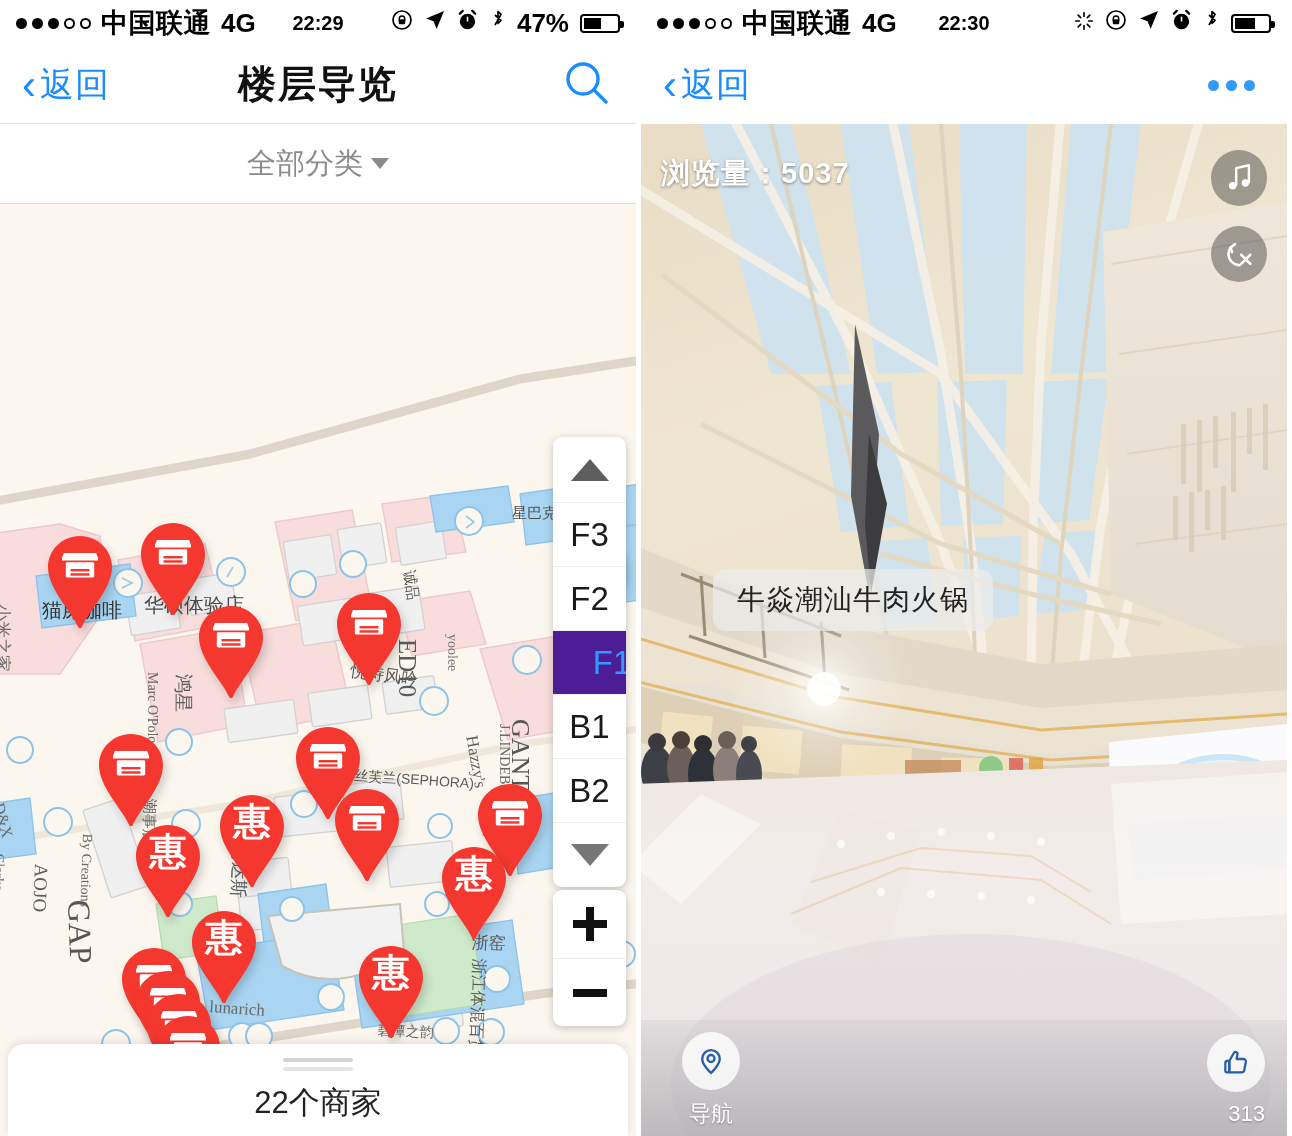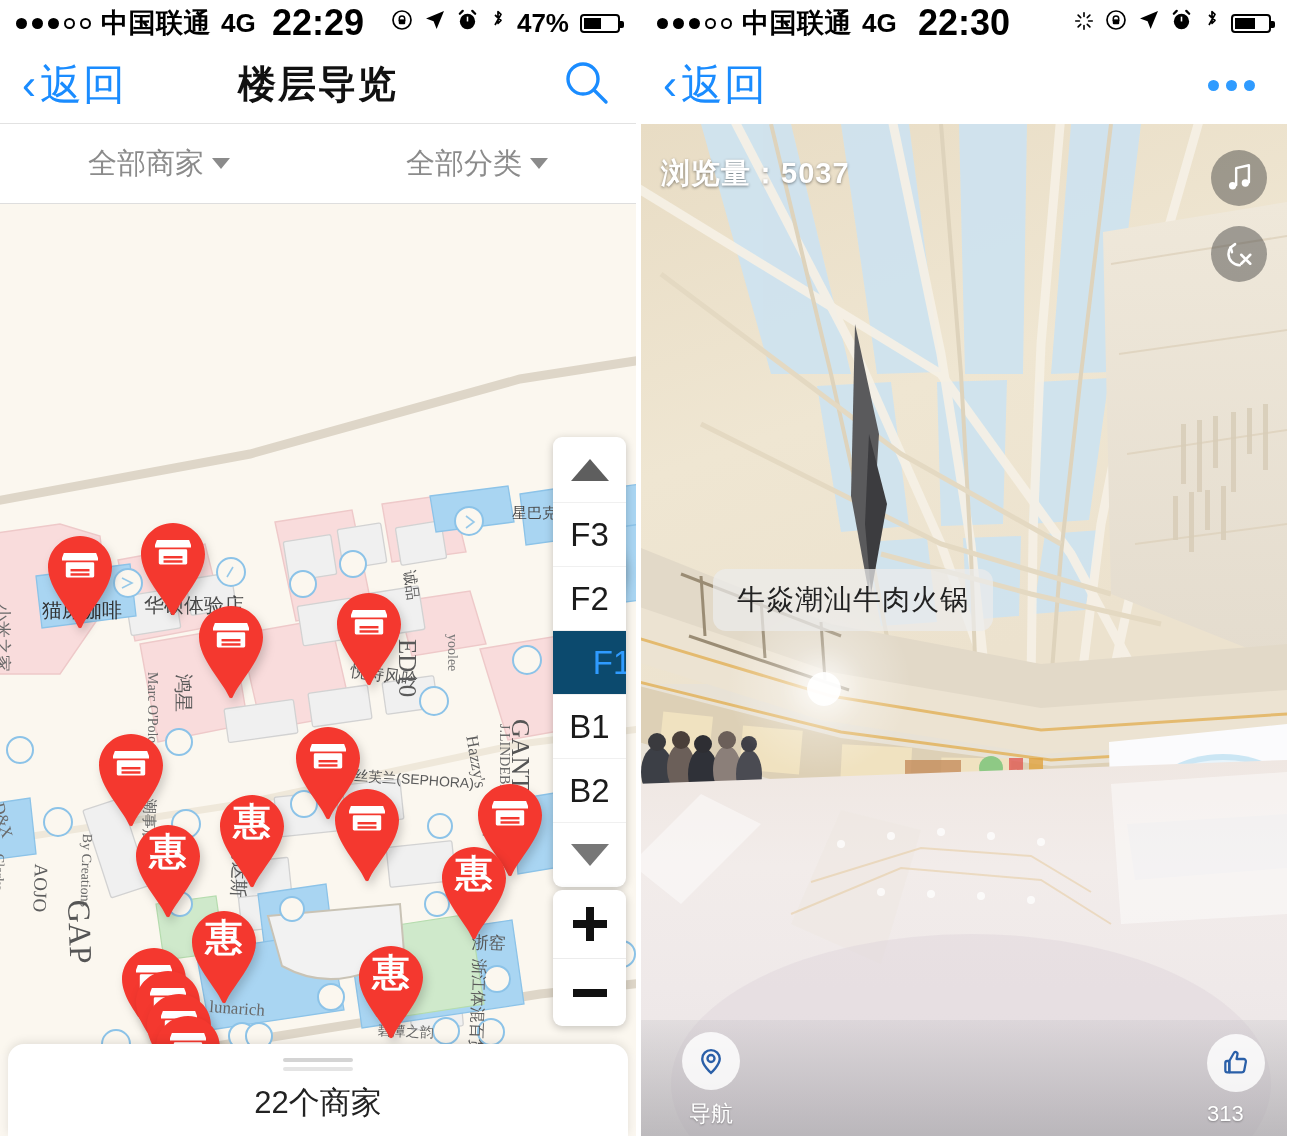--- a/index.html
+++ b/index.html
@@ -20,21 +20,21 @@
     padding: 0 16px; background: #ffffff; color: #000;
     font-size: 26px; font-weight: bold; position: relative;
   }
   .sb-dots { display: flex; align-items: center; gap: 5px; margin-right: 10px; }
   .sb-dot { width: 11px; height: 11px; border-radius: 50%; background: #000; }
   .sb-dot.hollow { background: transparent; border: 2px solid #000; }
   .sb-carrier { font-size: 27px; font-weight: 700; letter-spacing: 0.5px; }
   .sb-net { font-size: 26px; font-weight: 600; margin-left: 10px; }
   .sb-time {
     position: absolute; left: 0; right: 0; text-align: center;
-    font-size: 36px; font-weight: 700; pointer-events: none;
+    font-size: 20px; font-weight: 700; pointer-events: none;
   }
   .sb-right { margin-left: auto; display: flex; align-items: center; gap: 9px; }
   .sb-pct { font-size: 26px; font-weight: 700; margin-right: 2px;}
   .battery {
     width: 40px; height: 19px; border: 2px solid #000; border-radius: 4px;
     position: relative; display: inline-block;
   }
   .battery::after {
     content: ""; position: absolute; right: -6px; top: 5px;
     width: 4px; height: 7px; background: #000; border-radius: 0 2px 2px 0;
@@ -45,21 +45,21 @@
   .ico { display: inline-block; vertical-align: middle; }
 
   
   .navbar {
     height: 78px; display: flex; align-items: center; position: relative;
     padding: 0 22px; background: #ffffff;
   }
   .navbar.bordered { border-bottom: 1px solid #e2e2e2; }
   .nav-back { display: flex; align-items: center; color: #1a8cff; cursor: pointer; z-index: 2; }
   .nav-back .chev { font-size: 42px; font-weight: 300; line-height: 1; margin-right: 4px; }
-  .nav-back .lbl { font-size: 42px; letter-spacing: 1px; font-family: Liberation Serif, serif; }
+  .nav-back .lbl { font-size: 34px; letter-spacing: 1px; font-family: Liberation Serif, serif; }
   .nav-title {
     position: absolute; left: 0; right: 0; text-align: center;
     font-size: 38px; font-weight: 700; color: #111; letter-spacing: 2px;
   }
   .nav-right { margin-left: auto; z-index: 2; display:flex; align-items:center; }
   .dots-btn { display: flex; gap: 7px; cursor: pointer; padding: 10px; }
   .dots-btn i { width: 11px; height: 11px; border-radius: 50%; background: #2f9bff; display: block; }
 
   
   .filterbar {
@@ -107,21 +107,21 @@
     box-shadow: 0 2px 9px rgba(0,0,0,.22); overflow: hidden;
   }
   .floor-arrow { height: 65px; display: flex; align-items: center; justify-content: center; cursor: pointer; }
   .tri-up { width:0;height:0;border-left:19px solid transparent;border-right:19px solid transparent;border-bottom:22px solid #5e5e5e; }
   .tri-dn { width:0;height:0;border-left:19px solid transparent;border-right:19px solid transparent;border-top:22px solid #777; }
   .floor-item {
     height: 64px; display:flex; align-items:center; justify-content:center;
     font-size: 33px; color:#1b1b1b; border-top: 1px solid #f0f0f0; cursor: pointer;
     font-family: "Liberation Sans", sans-serif;
   }
-  .floor-item.active { color: #2f9bff; background: #0c4a6e; padding-left: 45px; }
+  .floor-item.active { color: #2f9bff; background: #4c1d95; padding-left: 45px; }
 
   
   .zoomctl {
     position: absolute; right: 15px; bottom: 28px; width: 73px;
     background: #fff; border-radius: 9px; box-shadow: 0 2px 9px rgba(0,0,0,.22); overflow:hidden;
   }
   .zoomctl div { height: 68px; display:flex; align-items:center; justify-content:center; cursor:pointer; }
   .zoomctl div + div { border-top: 1px solid #ececec; }
   .sym { position: relative; width: 34px; height: 34px; }
   .sym .h { position:absolute; left:0; top:13px; width:34px; height:8px; background:#111; }
@@ -172,21 +172,21 @@
     display:flex; align-items:center; padding: 0 22px;
     background: linear-gradient(to top, rgba(150,150,155,.55), rgba(190,190,195,.25));
   }
   .pb-item { display:flex; flex-direction:column; align-items:center; width: 96px; cursor:pointer; }
   .pb-circle {
     width: 58px; height: 58px; border-radius:50%; background: rgba(255,255,255,.82);
     display:flex; align-items:center; justify-content:center;
   }
   .pb-lbl { margin-top: 9px; font-size: 22px; color:#fff; text-shadow: 0 1px 2px rgba(0,0,0,.3); white-space:nowrap; }
   .pb-spacer { flex: 1; }
-  .pb-like { display:flex; flex-direction:column; align-items:flex-start; cursor:pointer; }
+  .pb-like { display:flex; flex-direction:column; align-items:flex-end; cursor:pointer; }
 </style>
 </head>
 <body>
 
 <div class="screen-pair">
 
   <div class="panel panel-left">
 
     <div class="statusbar">
       <span class="sb-dots">
@@ -241,24 +241,20 @@
         <span>
           <svg width="54" height="54" viewBox="0 0 54 54">
               <circle cx="23" cy="23" r="15" fill="none" stroke="#1a8cff" stroke-width="3.4"></circle>
               <path d="M34 34l12 12" stroke="#1a8cff" stroke-width="3.4" stroke-linecap="round"></path>
             </svg>
         </span>
       </div>
     </div>
 
     <div class="filterbar">
-      <div class="filter-item">
-        <span>全部商家</span>
-        <span class="caret"></span>
-      </div>
       <div class="filter-item">
         <span>全部分类</span>
         <span class="caret"></span>
       </div>
     </div>
 
     <div class="map">
       <svg class="map-svg" viewBox="0 0 641 850" preserveAspectRatio="none">
         <rect width="641" height="850" fill="#fbf7ef"></rect>
 

